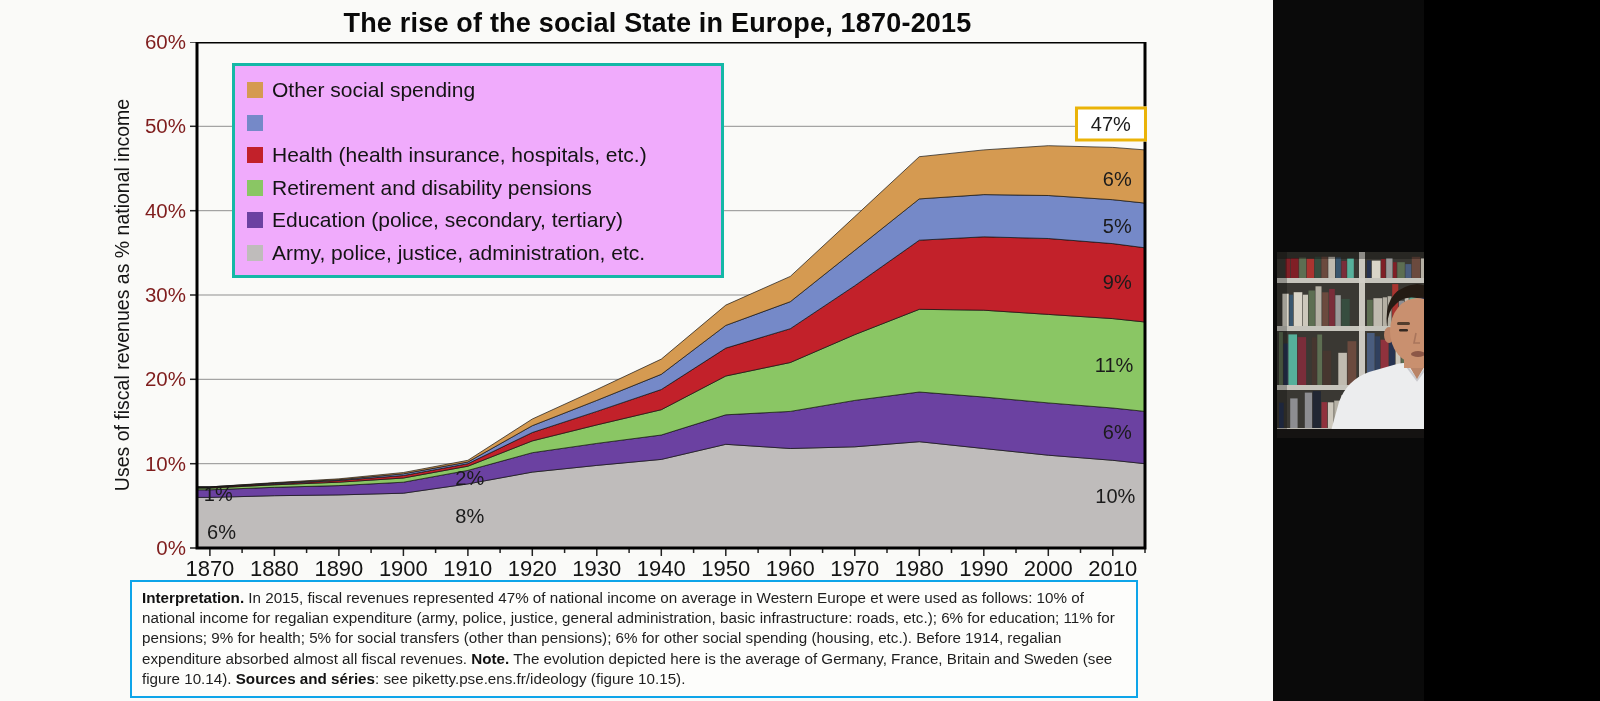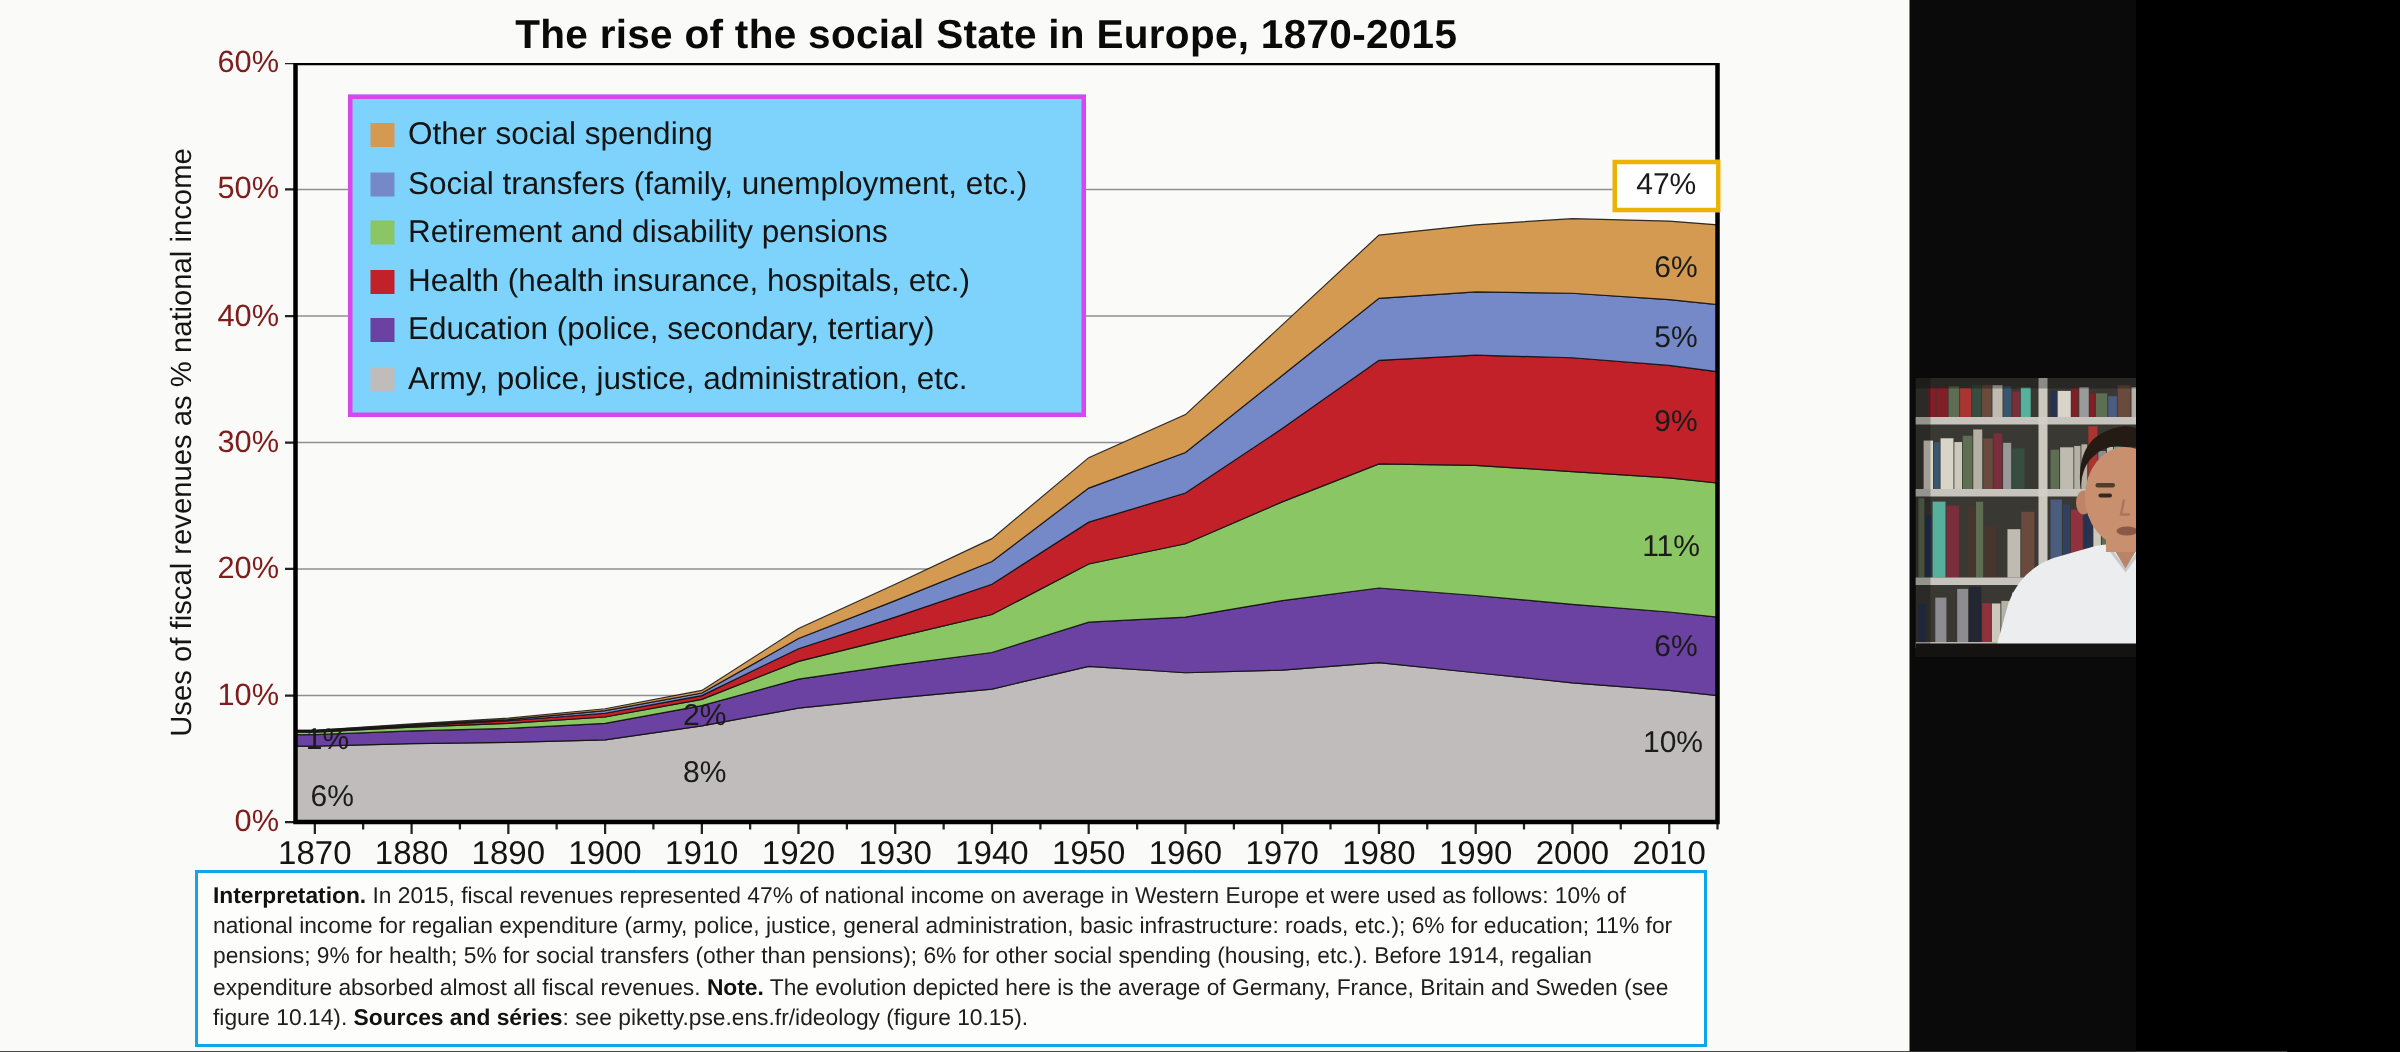--- a/index.html
+++ b/index.html
@@ -8,22 +8,22 @@
   .slide{position:absolute;left:0;top:0;width:1273px;height:701px;background:#fafaf8;}
   .chart-title{position:absolute;left:170px;top:8px;width:975px;text-align:center;
                font-size:27px;font-weight:bold;color:#0a0a0a;letter-spacing:0.2px;}
   .y-title{position:absolute;left:122px;top:295px;transform:translate(-50%,-50%) rotate(-90deg);
            white-space:nowrap;font-size:19.5px;color:#151515;}
   .plot-svg{position:absolute;left:189px;top:42px;}
   .ytick{position:absolute;left:108px;width:78px;text-align:right;font-size:20.5px;
          margin-top:-12px;color:#7f1d1d;}
   .xtick{position:absolute;top:556px;width:72px;margin-left:-36px;text-align:center;
          font-size:22px;color:#141414;}
-  .legend{position:absolute;left:232px;top:63px;width:464px;background:#7dd3fc;
-          border:3px solid #d946ef;padding:8px 10px 6px 12px;}
+  .legend{position:absolute;left:232px;top:63px;width:464px;background:#f0abfc;
+          border:3px solid #14b8a6;padding:8px 10px 6px 12px;}
   .legend-row{display:flex;align-items:center;gap:9px;height:32.5px;font-size:21px;color:#141414;}
   .swatch{width:16px;height:16px;flex:0 0 16px;}
   .anno{position:absolute;transform:translate(-50%,-50%);font-size:20px;color:#1b1b1b;white-space:nowrap;}
   .anno.boxed{background:#fff;border:3px solid #eab308;padding:3px 13px;font-size:20px;}
   .interp{position:absolute;left:130px;top:580px;width:984px;border:2px solid #0ea5e9;
           background:#fdfdfb;padding:6px 10px 7px 10px;font-size:15.2px;line-height:1.33;color:#1e1e1e;}
   .interp b{font-weight:bold;color:#111;}
   .webcam{position:absolute;left:1277px;top:252px;width:322px;height:186px;}
 </style>
 </head>
@@ -116,29 +116,28 @@
       </div>
 
     <div class="legend">
       <div>
           <div class="legend-row">
             <span class="swatch" style="background: rgb(213, 154, 81);"></span>
             <span>Other social spending</span>
           </div>
           <div class="legend-row">
             <span class="swatch" style="background: rgb(117, 137, 200);"></span>
-            <span>Social transfers (family, unemployment, etc.)</span>
+          </div>
+          <div class="legend-row">
+            <span class="swatch" style="background: rgb(194, 33, 42);"></span>
+            <span>Health (health insurance, hospitals, etc.)</span>
           </div>
           <div class="legend-row">
             <span class="swatch" style="background: rgb(138, 198, 100);"></span>
             <span>Retirement and disability pensions</span>
-          </div>
-          <div class="legend-row">
-            <span class="swatch" style="background: rgb(194, 33, 42);"></span>
-            <span>Health (health insurance, hospitals, etc.)</span>
           </div>
           <div class="legend-row">
             <span class="swatch" style="background: rgb(107, 65, 161);"></span>
             <span>Education (police, secondary, tertiary)</span>
           </div>
           <div class="legend-row">
             <span class="swatch" style="background: rgb(191, 188, 187);"></span>
             <span>Army, police, justice, administration, etc.</span>
           </div>
         </div>

